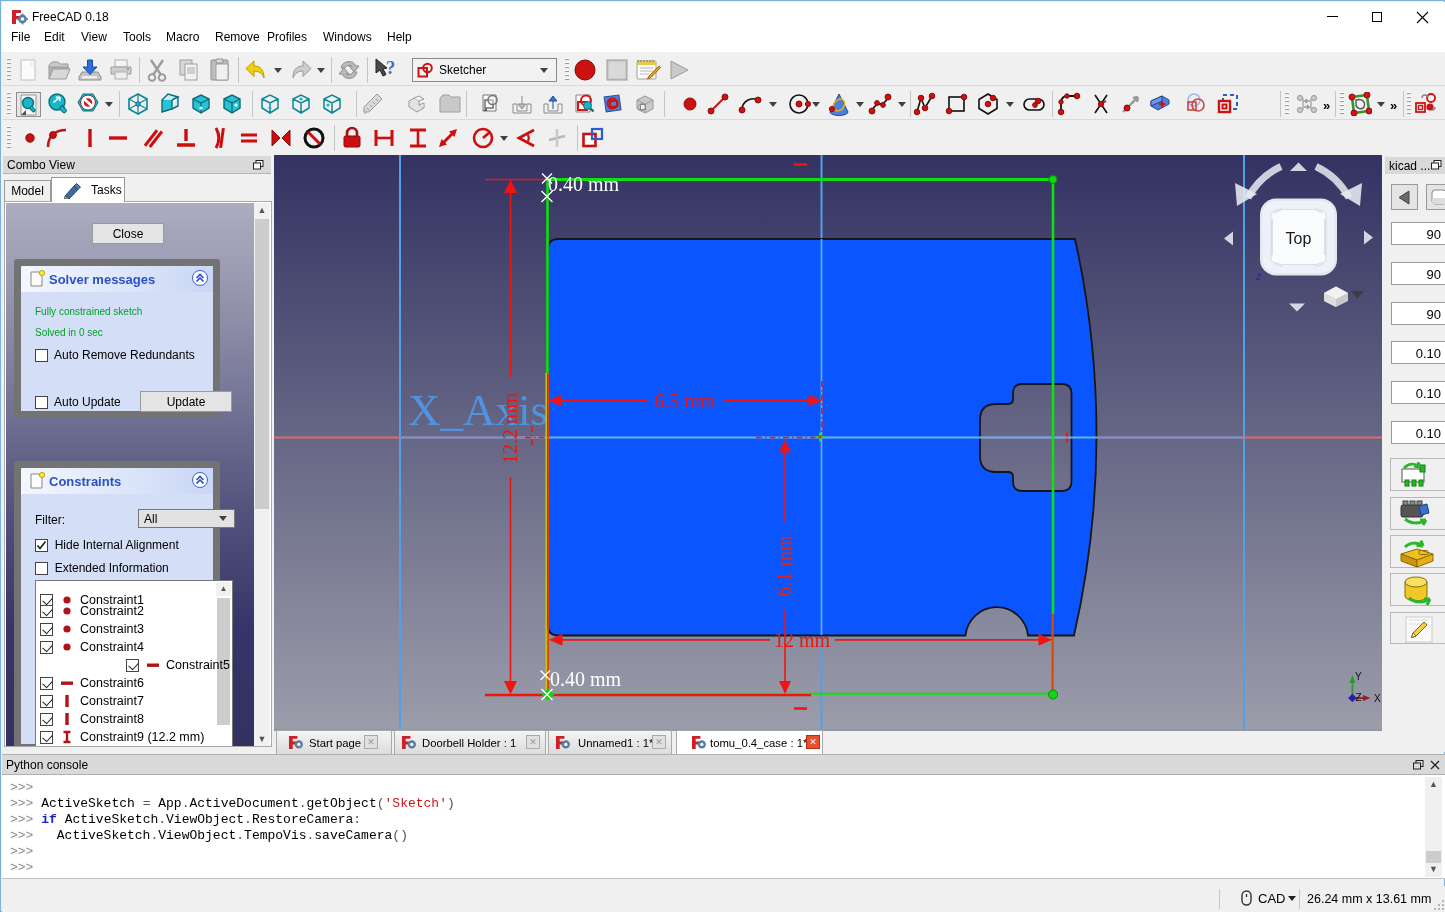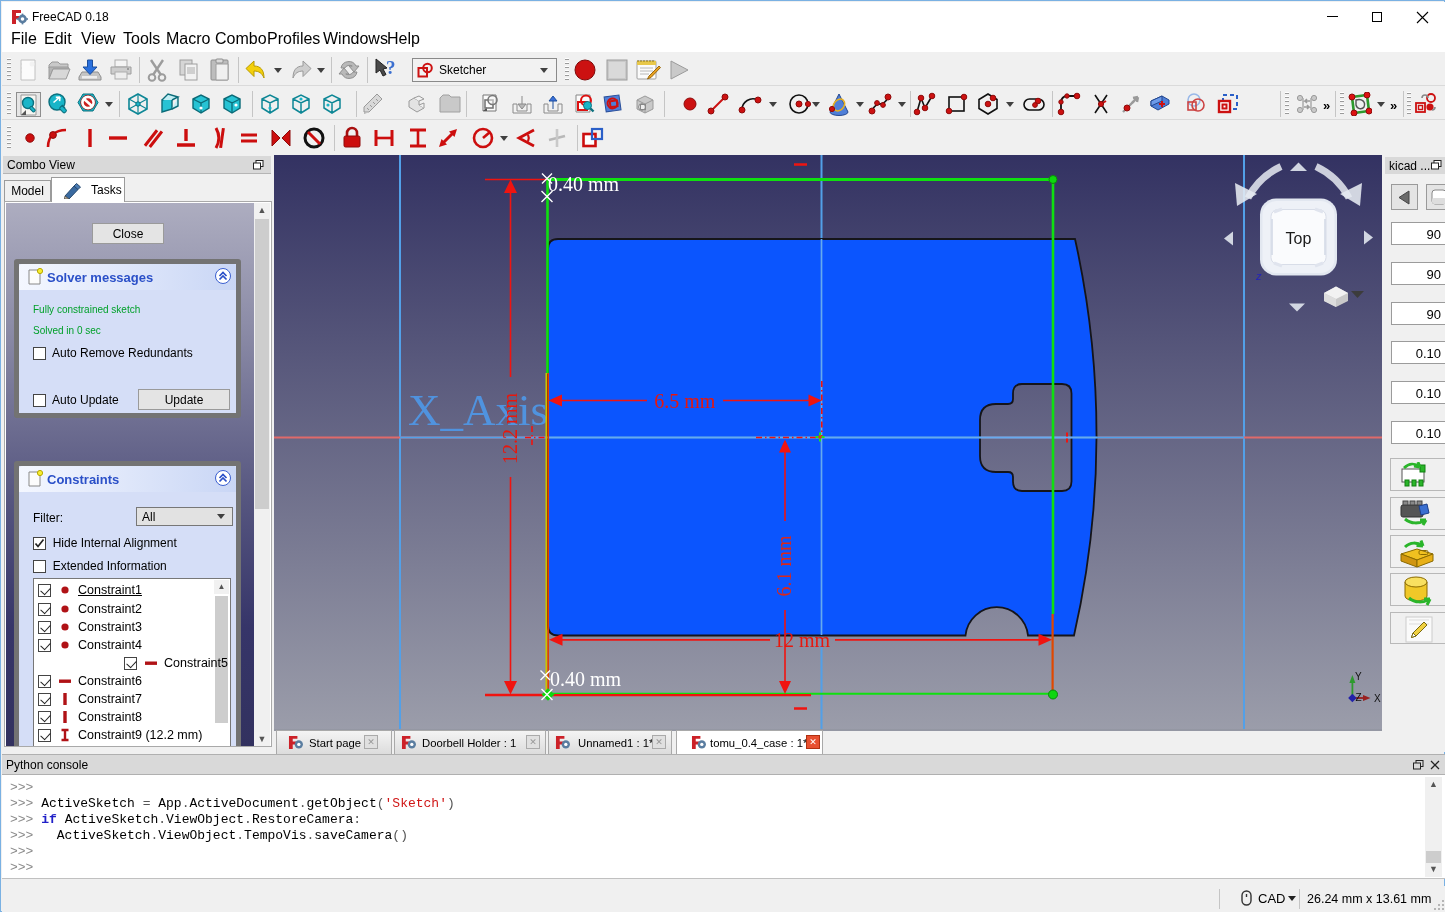--- a/index.html
+++ b/index.html
@@ -4,37 +4,37 @@
 <style>
   * { margin:0; padding:0; box-sizing:border-box; }
   html,body { width:1445px; height:912px; overflow:hidden; }
   body { font-family:"Liberation Sans", sans-serif; font-size:12px; color:#000; background:#fff; position:relative; }
   #win { position:absolute; left:0; top:0; width:1445px; height:912px; border:1px solid #7ab1e3; background:#f0f0f0; }
   .abs { position:absolute; }
   
   #titlebar { position:absolute; left:1px; top:1px; width:1443px; height:28px; background:#fff; }
   #title-text { position:absolute; left:30px; top:8px; font-size:12px; }
   #menubar { position:absolute; left:1px; top:29px; width:1443px; height:22px; background:#fff; }
-  .menu-item { position:absolute; top:0; font-size:16px; }
+  .menu-item { position:absolute; top:0; font-size:12px; }
   
   #toolbars { position:absolute; left:1px; top:51px; width:1443px; height:103px; background:#f0f0f0; }
   .tsep { position:absolute; width:1px; background:#c5c5c5; }
   .handle { position:absolute; width:4px; }
   svg { display:block; }
   .ticon { position:absolute; }
   .dd { position:absolute; width:0; height:0; border-left:4px solid transparent; border-right:4px solid transparent; border-top:5px solid #404040; }
   
   #combo { position:absolute; left:1px; top:154px; width:272px; height:592px; background:#f0f0f0; }
   #combo-title { position:absolute; left:1px; top:1px; width:268px; height:18px; background:#d9d9d9; border-bottom:1px solid #b5b5b5; font-size:12px; padding:2px 0 0 4px; }
   .tab-model { position:absolute; left:2px; top:25px; width:47px; height:21px; background:#f0f0f0; border:1px solid #9b9b9b; border-bottom:none; text-align:center; padding-top:3px; }
   .tab-tasks { position:absolute; left:49px; top:22px; width:74px; height:25px; background:#fff; border:1px solid #9b9b9b; border-bottom:none; padding-top:5px; padding-left:39px; z-index:2; }
   #tasksarea { position:absolute; left:2px; top:46px; width:268px; height:546px; background:#fff; border:1px solid #a9a9a9; overflow:hidden; }
   #taskscroll { position:absolute; right:1px; top:1px; width:16px; height:544px; background:#f0f0f0; }
   #taskbg { position:absolute; left:1px; top:1px; width:250px; height:544px; background:linear-gradient(#adadc0 0%, #8d8da8 22%, #55557f 55%, #363569 78%, #32315f 100%); }
-  .groupbox { position:absolute; left:9px; width:227px; background:#d5def7; border:5px solid #737373; border-radius:3px; }
+  .groupbox { position:absolute; left:9px; width:206px; background:#d5def7; border:7px solid #737373; border-radius:3px; }
   .gb-head { position:relative; height:26px; background:linear-gradient(90deg,#f4f7ff,#c9d6f5); border-radius:3px 3px 0 0; }
   .gb-title { position:absolute; left:28px; top:6px; font-weight:bold; color:#2b50c8; font-size:13px; }
   .gb-note { position:absolute; left:9px; top:4px; }
   .gb-btn { position:absolute; right:5px; top:4px; width:16px; height:16px; border-radius:9px; background:#fff; border:1px solid #3a5fd0; overflow:hidden; }
   .green { color:#00a02a; font-size:10px; }
   .cb { display:inline-block; width:13px; height:13px; background:#fff; border:1px solid #444; vertical-align:-3px; }
   .crow { position:absolute; left:4px; height:18px; width:190px; display:flex; align-items:center; font-size:12.5px; }
   .crow svg { margin:0 6px 0 7px; }
   .ccb { position:relative; display:inline-block; width:13px; height:13px; background:#fff; border:1px solid #444; flex:none; }
   .ccb:after { content:""; position:absolute; left:2px; top:2px; width:8px; height:5px; border-left:1.8px solid #222; border-bottom:1.8px solid #222; transform:rotate(-47deg); }
@@ -77,21 +77,21 @@
     <svg class="abs" style="left:1414px; top:9px;" width="13" height="13" viewBox="0 0 13 13">
         <path d="M1 1 L12 12 M12 1 L1 12" stroke="#000" stroke-width="1.1"></path>
       </svg>
   </div>
   <div id="menubar">
     <div class="menu-item" style="left:9px;">File</div>
     <div class="menu-item" style="left:42px;">Edit</div>
     <div class="menu-item" style="left:79px;">View</div>
     <div class="menu-item" style="left:121px;">Tools</div>
     <div class="menu-item" style="left:164px;">Macro</div>
-    <div class="menu-item" style="left:213px;">Combo</div>
+    <div class="menu-item" style="left:213px;">Remove</div>
     <div class="menu-item" style="left:265px;">Profiles</div>
     <div class="menu-item" style="left:321px;">Windows</div>
     <div class="menu-item" style="left:385px;">Help</div>
   </div>
   <div id="toolbars">
     <div class="abs" style="left:0; top:33px; width:1443px; height:1px; background:#dadada;"></div>
     <div class="abs" style="left:0; top:67px; width:1443px; height:1px; background:#dadada;"></div>
 
     <div class="handle" style="left:5px; top:6px; height:24px; background:repeating-linear-gradient(#fff 0 1px,#9a9a9a 1px 2px,transparent 2px 4px);"></div>
     <svg class="ticon" style="left:15px; top:7px;" width="22" height="22" viewBox="0 0 22 22">
@@ -549,21 +549,21 @@
           <div class="dd" style="right:7px; top:6px;"></div>
         </div>
         <div class="abs" style="left:14px; top:70px;"><span class="cb" style="position:relative;"><svg style="position:absolute;left:0;top:0;" width="11" height="11" viewBox="0 0 11 11">
                 <path d="M1.5 5.5 L4 8.5 L9.5 1.5" fill="none" stroke="#222" stroke-width="1.7"></path>
               </svg></span>&nbsp; Hide Internal Alignment</div>
         <div class="abs" style="left:14px; top:93px;"><span class="cb"></span>&nbsp; Extended Information</div>
 
         <div class="abs" style="left:14px; top:112px; width:198px; height:178px; background:#fff; border:1px solid #777; overflow:hidden;">
           <div class="abs" style="right:1px; top:1px; width:15px; height:14px; background:#f1f1f1; color:#555; font-size:8px; text-align:center; line-height:14px;">▲</div>
           <div class="abs" style="right:2px; top:17px; width:13px; height:127px; background:#cdcdcd;"></div>
-          <div class="crow" style="top:2px;text-decoration:underline;">
+          <div class="crow" style="top:10px;">
               <span class="ccb"></span>
               <svg width="14" height="14" viewBox="0 0 14 14">
                 <circle cx="7" cy="7" r="3.6" fill="#b01216"></circle>
               </svg>
               <span>Constraint1</span>
             </div>
           <div class="crow" style="top:21px;">
               <span class="ccb"></span>
               <svg width="14" height="14" viewBox="0 0 14 14">
                 <circle cx="7" cy="7" r="3.6" fill="#b01216"></circle>

